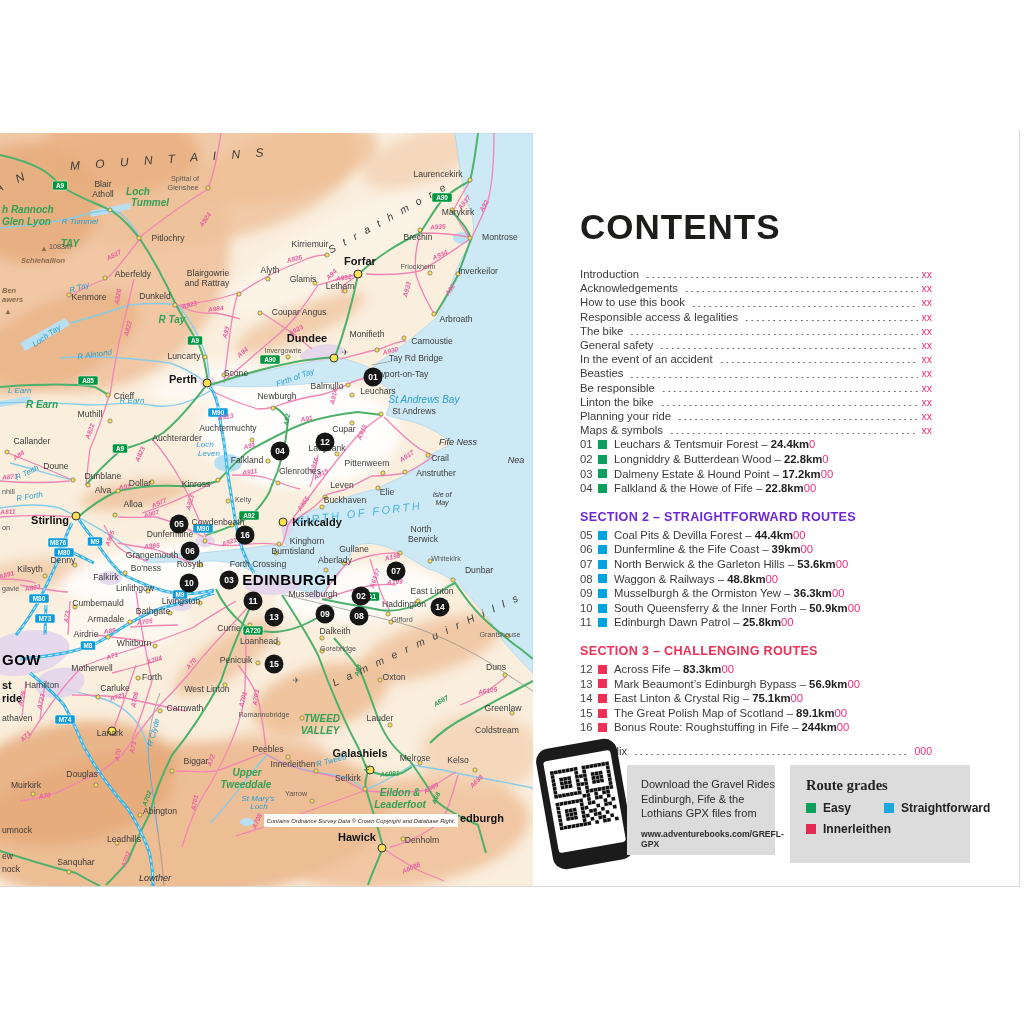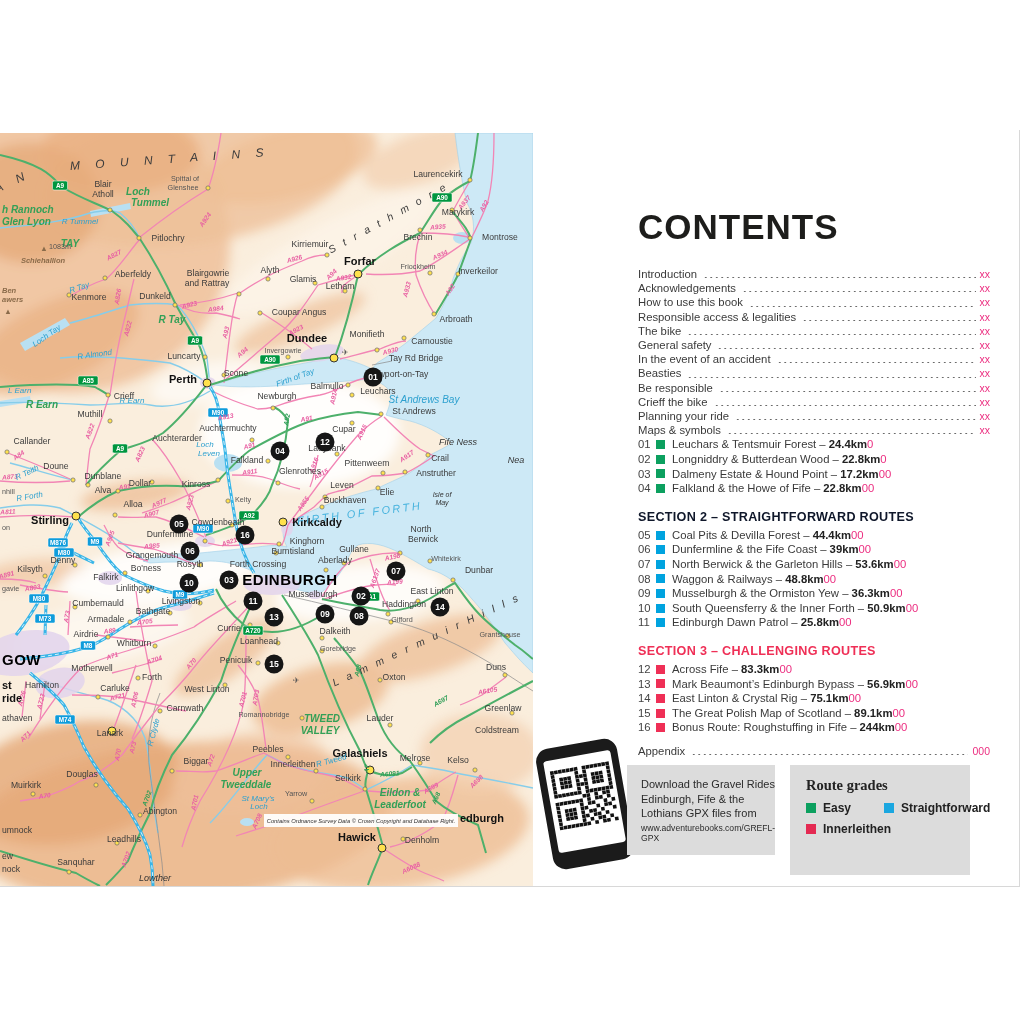--- a/index.html
+++ b/index.html
@@ -22,43 +22,43 @@
   .lbl-greenbig{font-size:10px;font-style:italic;font-weight:bold;fill:#33a057;}
   .lbl-hill{font-size:7.5px;font-style:italic;font-weight:bold;fill:#8a6b4a;}
   .lbl-darkit{font-size:9px;font-style:italic;fill:#333;}
   .lbl-darkits{font-size:7px;font-style:italic;fill:#333;}
   .lbl-spread{font-size:12px;font-style:italic;fill:#3c3c3c;letter-spacing:6px;}
   .lbl-spread2{font-size:10.5px;font-style:italic;fill:#3c3c3c;letter-spacing:3px;}
   .lbl-proad{font-size:6.6px;font-style:italic;font-weight:bold;fill:#e85fa2;}
   .lbl-groad{font-size:6.6px;font-style:italic;font-weight:bold;fill:#2f9e57;}
 
   
-  #contents{position:absolute;left:638px;top:0;width:352px;color:#2b2b2b;}
+  #contents{position:absolute;left:580px;top:0;width:352px;color:#2b2b2b;}
   #contents-title{margin-top:207px;font-size:35px;font-weight:bold;letter-spacing:1px;color:#1d1d1b;}
   .toc{margin-top:20px;}
   .trow{display:flex;align-items:baseline;font-size:11.3px;line-height:14.2px;color:#3a3a3a;}
   .trow .dots{flex:1;align-self:flex-end;height:4px;margin:0 4px 2px 6px;
     background:radial-gradient(circle,#6b6b6b 0.8px,transparent 1px) left bottom/5.5px 3px repeat-x;}
   .trow .pg{font-weight:normal;font-size:10.5px;}
   .sec-h{font-size:12.6px;font-weight:bold;letter-spacing:.3px;margin:14px 0 4px 0;}
   .rrow{display:flex;align-items:baseline;font-size:11.3px;line-height:14.6px;color:#3a3a3a;}
   .rrow .no{width:17px;flex:none;color:#444;}
   .rrow .sq{width:9px;height:9px;flex:none;margin:0 7px 0 1px;align-self:center;}
   .rrow b{color:#222;}
   .apx{margin-top:9px;}
   
   #phone{position:absolute;left:545px;top:744px;width:80px;height:120px;background:#1b1b1b;
     border-radius:12px;transform:rotate(-10deg);box-shadow:0 0 0 1px #1b1b1b;}
   #phone .screen{position:absolute;left:6px;top:11px;right:6px;bottom:16px;background:#fff;border-radius:3px;}
   #phone svg{position:absolute;left:3px;top:6px;}
   #dl-box{position:absolute;left:627px;top:765px;width:148px;height:90px;background:#dcdcdc;
     padding:12px 0 0 14px;box-sizing:border-box;}
   #dl-box .l{font-size:11px;line-height:14.5px;color:#2b2b2b;}
-  #dl-box .u{font-size:8.6px;font-weight:normal;color:#2b2b2b;margin-top:2px;}
-  #grades-box{position:absolute;left:790px;top:765px;width:180px;height:110px;background:#dcdcdc;
+  #dl-box .u{font-size:8.6px;font-weight:bold;color:#2b2b2b;margin-top:8px;}
+  #grades-box{position:absolute;left:790px;top:765px;width:180px;height:98px;background:#dcdcdc;
     padding:12px 0 0 16px;box-sizing:border-box;}
   #grades-title{font-family:"Liberation Serif",serif;font-weight:bold;font-size:14.5px;color:#222;}
   #grades-grid{display:grid;grid-template-columns:78px 1fr;margin-top:7px;row-gap:7px;}
   .gitem{display:flex;align-items:center;font-size:12px;font-weight:bold;color:#222;}
   .gitem .sq{width:10px;height:10px;margin-right:7px;flex:none;}
 </style>
 </head>
 <body>
 
 <div id="page">
@@ -694,21 +694,21 @@
           <span>Beasties</span>
           <span class="dots"></span>
           <span class="pg" style="color: rgb(236, 46, 128);">xx</span>
         </div>
         <div class="trow">
           <span>Be responsible</span>
           <span class="dots"></span>
           <span class="pg" style="color: rgb(236, 46, 128);">xx</span>
         </div>
         <div class="trow">
-          <span>Crieff the bike</span>
+          <span>Linton the bike</span>
           <span class="dots"></span>
           <span class="pg" style="color: rgb(236, 46, 128);">xx</span>
         </div>
         <div class="trow">
           <span>Planning your ride</span>
           <span class="dots"></span>
           <span class="pg" style="color: rgb(236, 46, 128);">xx</span>
         </div>
         <div class="trow">
           <span>Maps &amp; symbols</span>
@@ -738,21 +738,21 @@
           <span class="dots"></span>
           <span class="pg" style="color: rgb(236, 46, 128);">00</span>
         </div>
         <div class="rrow">
           <span class="no">04</span>
           <span class="sq" style="background: rgb(12, 160, 95);"></span>
           <span>Falkland &amp; the Howe of Fife – <b>22.8km</b></span>
           <span class="dots"></span>
           <span class="pg" style="color: rgb(236, 46, 128);">00</span>
         </div>
-        <div class="sec-h" style="color: #0f172a;">SECTION 2 – STRAIGHTFORWARD ROUTES</div>
+        <div class="sec-h" style="color: #6d28d9;">SECTION 2 – STRAIGHTFORWARD ROUTES</div>
         <div class="rrow">
           <span class="no">05</span>
           <span class="sq" style="background: rgb(0, 163, 223);"></span>
           <span>Coal Pits &amp; Devilla Forest – <b>44.4km</b></span>
           <span class="dots"></span>
           <span class="pg" style="color: rgb(236, 46, 128);">00</span>
         </div>
         <div class="rrow">
           <span class="no">06</span>
           <span class="sq" style="background: rgb(0, 163, 223);"></span>

